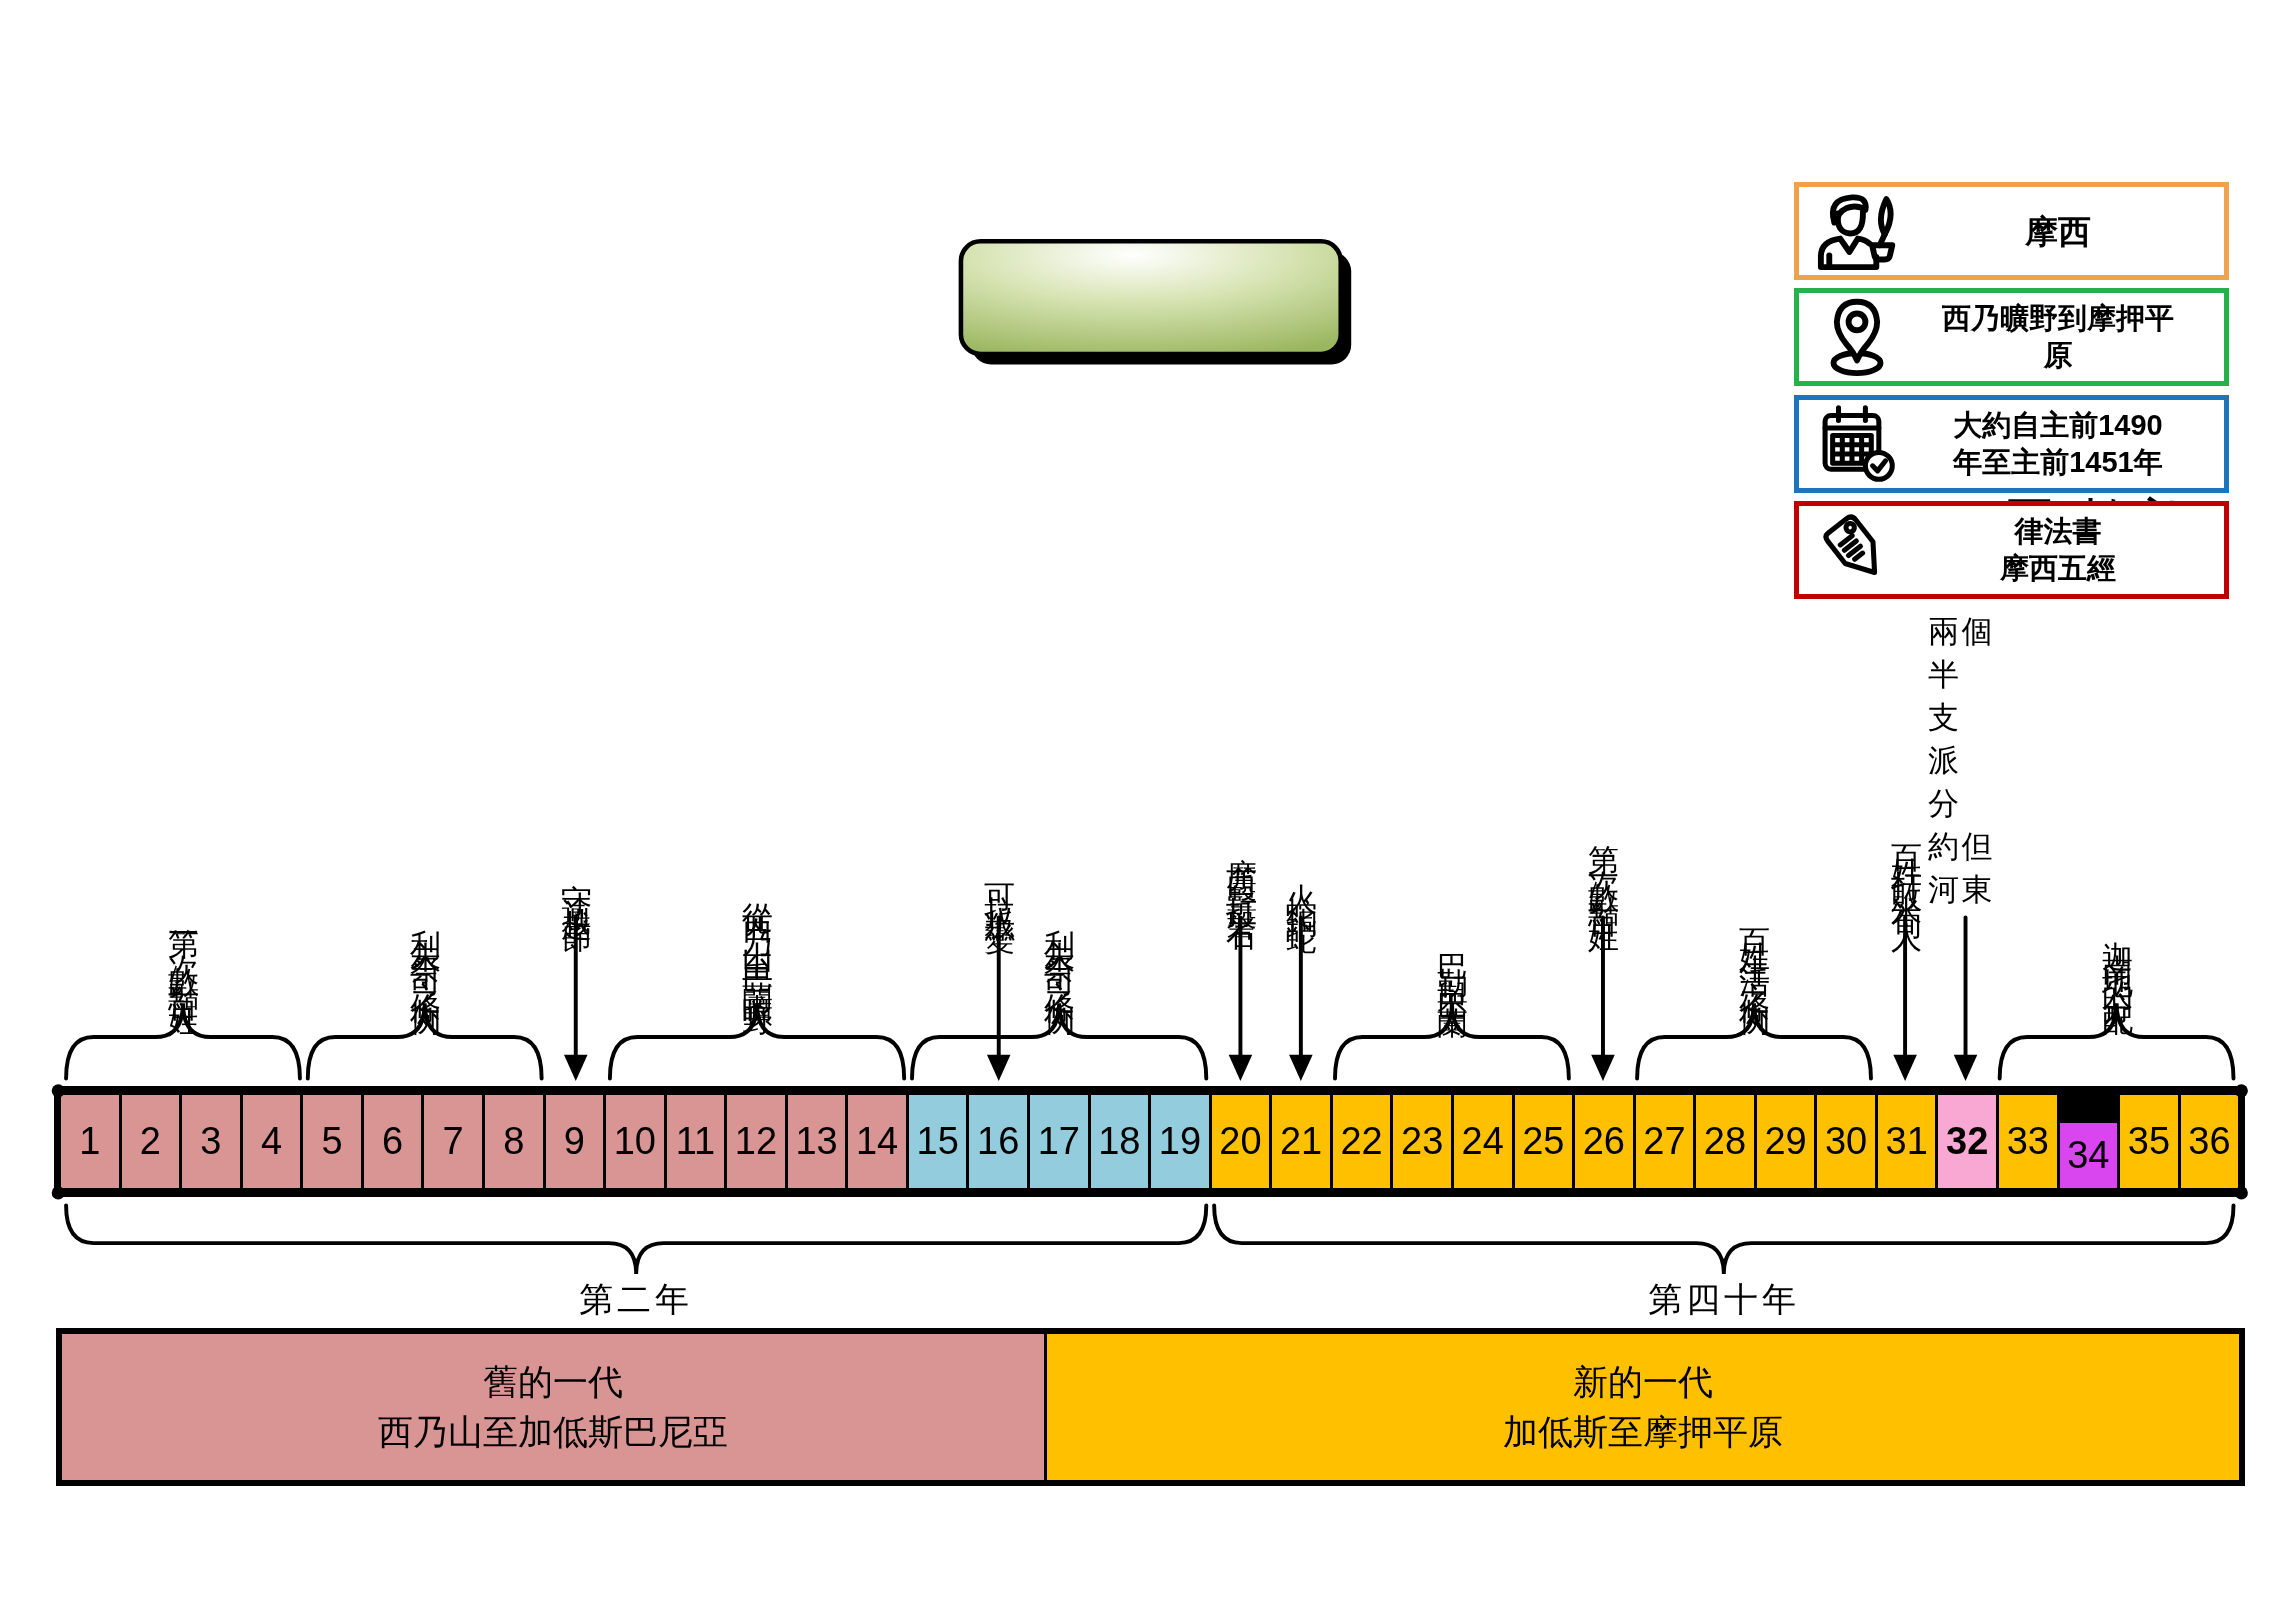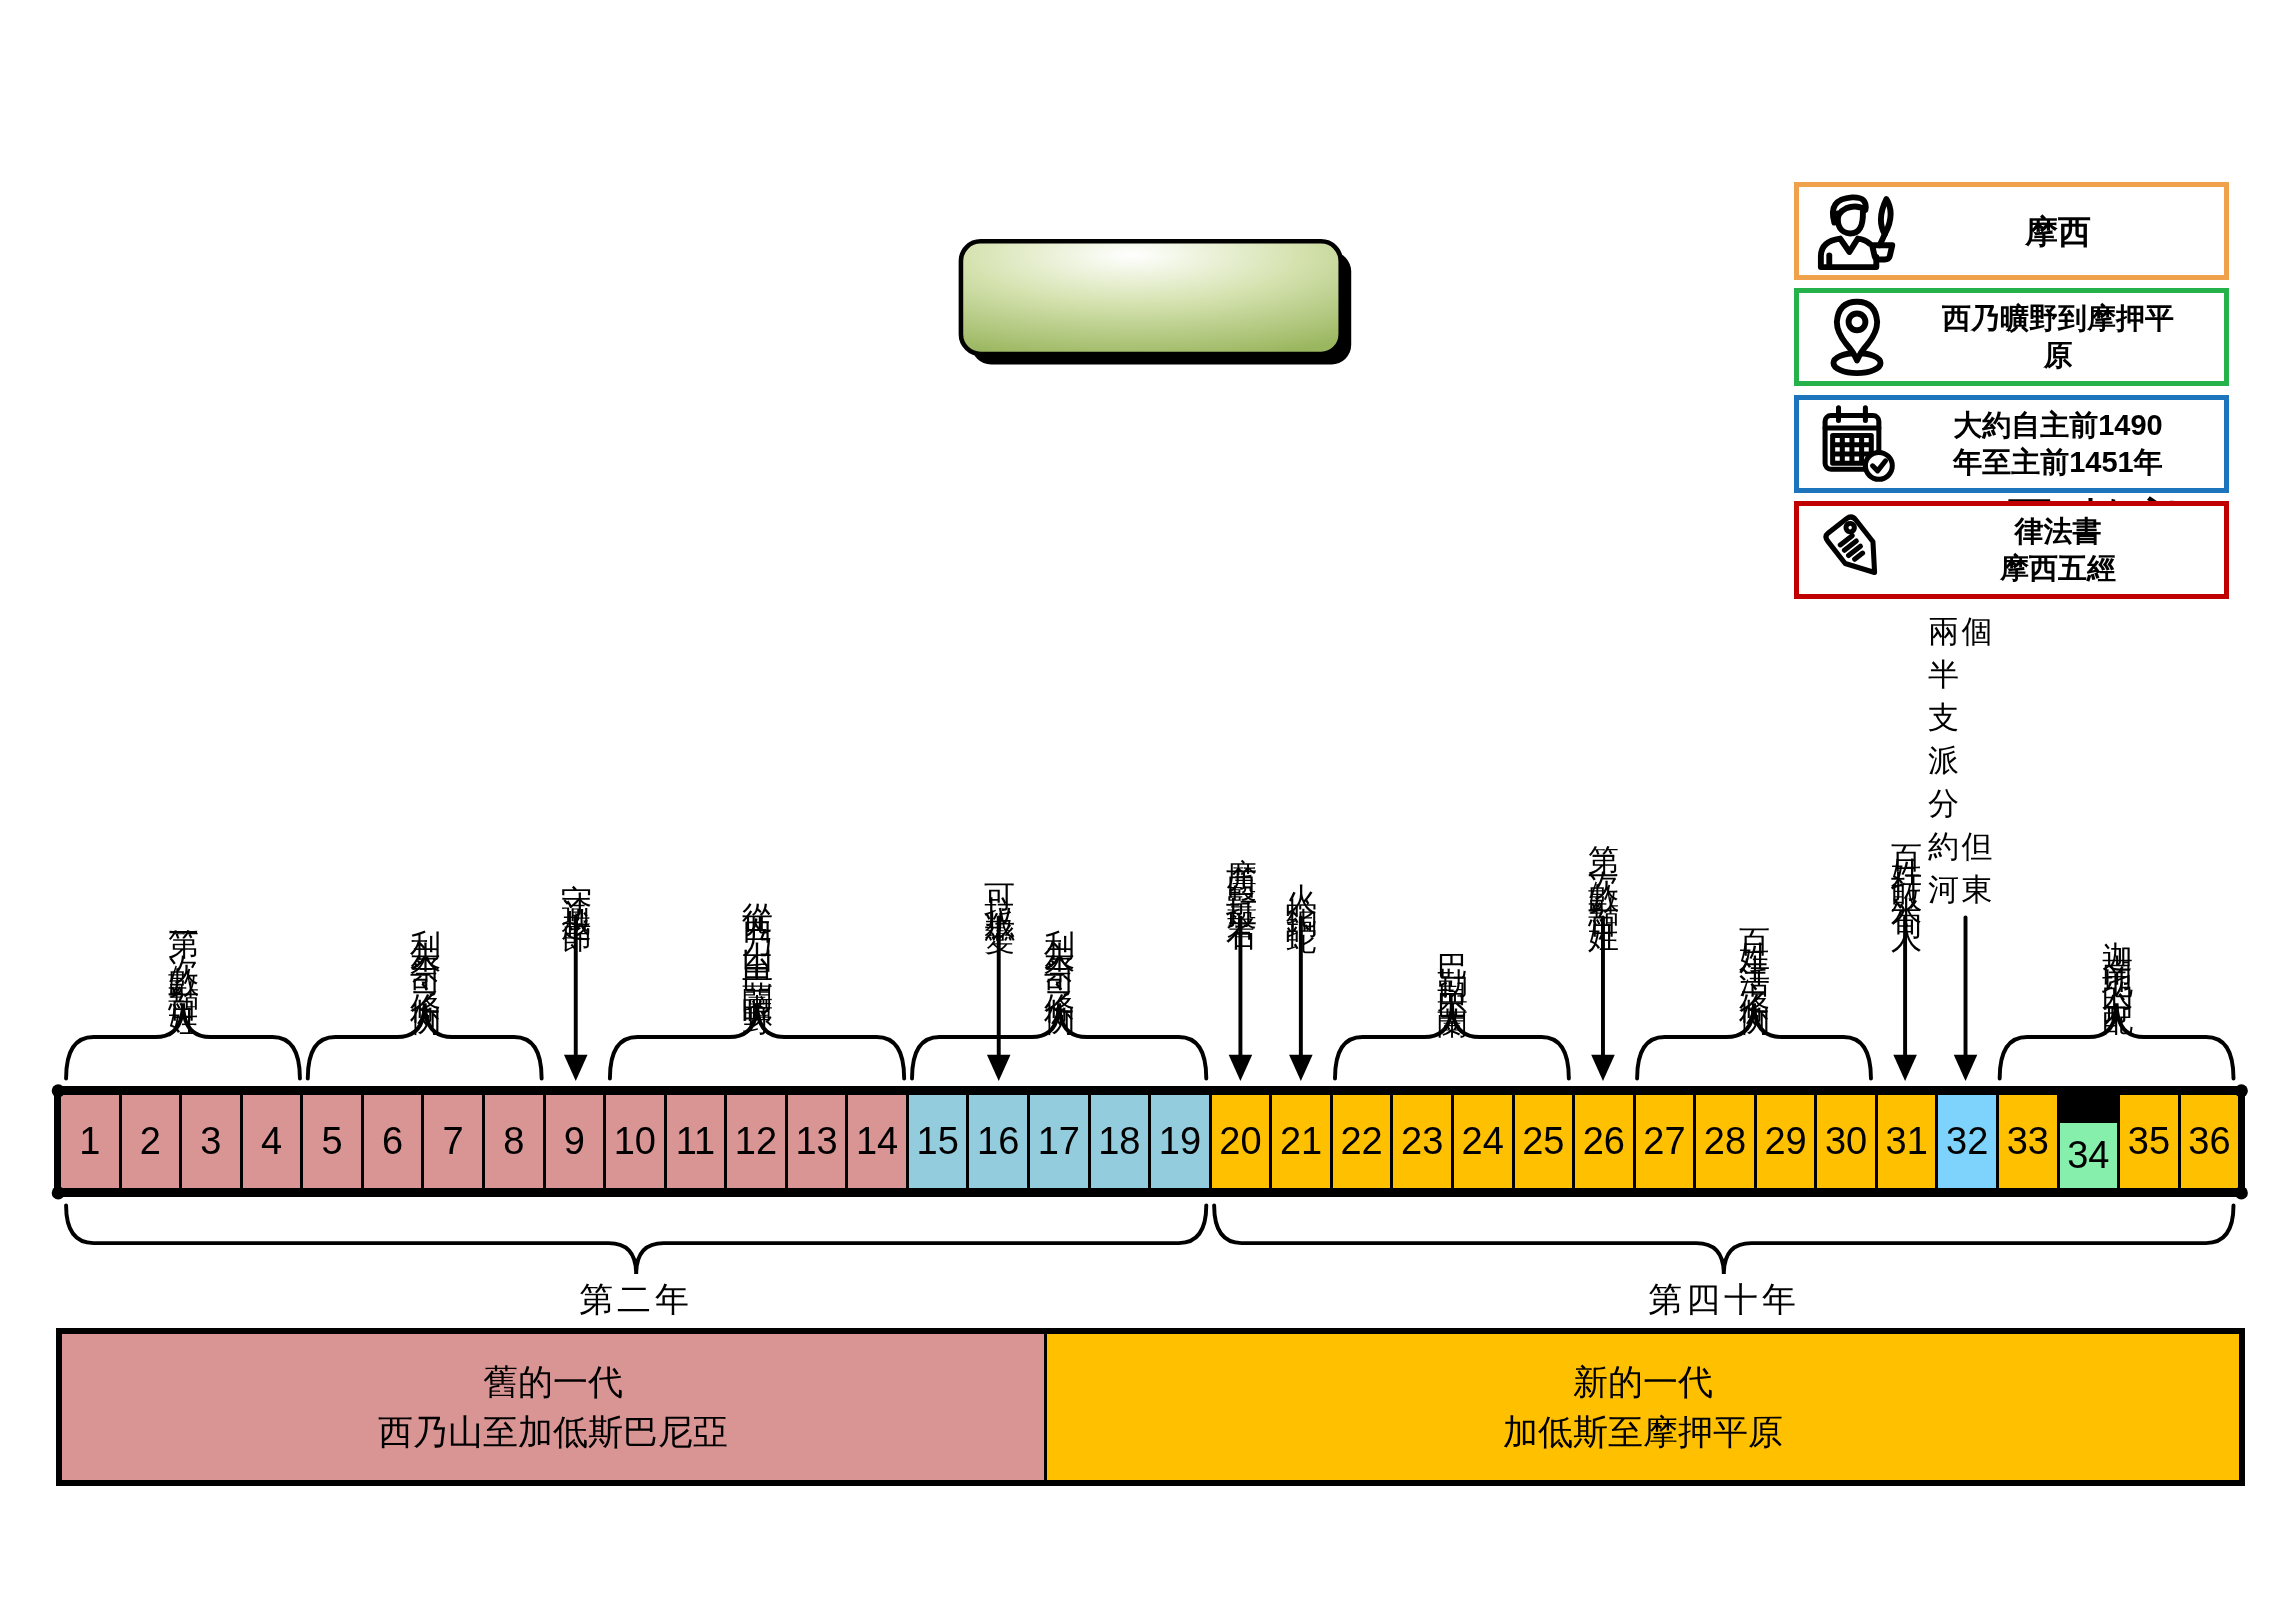--- a/index.html
+++ b/index.html
@@ -146,23 +146,23 @@
       <div class="chapter-cell" style="background: rgb(255, 192, 0);">22</div>
       <div class="chapter-cell" style="background: rgb(255, 192, 0);">23</div>
       <div class="chapter-cell" style="background: rgb(255, 192, 0);">24</div>
       <div class="chapter-cell" style="background: rgb(255, 192, 0);">25</div>
       <div class="chapter-cell" style="background: rgb(255, 192, 0);">26</div>
       <div class="chapter-cell" style="background: rgb(255, 192, 0);">27</div>
       <div class="chapter-cell" style="background: rgb(255, 192, 0);">28</div>
       <div class="chapter-cell" style="background: rgb(255, 192, 0);">29</div>
       <div class="chapter-cell" style="background: rgb(255, 192, 0);">30</div>
       <div class="chapter-cell" style="background: rgb(255, 192, 0);">31</div>
-      <div class="chapter-cell" style="background: #7dd3fc;">32</div>
+      <div class="chapter-cell" style="background: #f9a8d4; font-weight: bold;">32</div>
       <div class="chapter-cell" style="background: rgb(255, 192, 0);">33</div>
-      <div class="chapter-cell" style="background: #86efac; margin-top: 28px;">34</div>
+      <div class="chapter-cell" style="background: #d946ef; margin-top: 28px;">34</div>
       <div class="chapter-cell" style="background: rgb(255, 192, 0);">35</div>
       <div class="chapter-cell" style="background: rgb(255, 192, 0);">36</div>
     </div>
 
   <svg class="overlay" id="overlay" width="2295" height="1623" viewBox="0 0 3508 2480">
       <circle cx="89" cy="1667" r="10" fill="#000"></circle>
       <circle cx="3426" cy="1667" r="10" fill="#000"></circle>
       <circle cx="89" cy="1823" r="10" fill="#000"></circle>
       <circle cx="3426" cy="1823" r="10" fill="#000"></circle>
       <path d="M 101 1648 Q 101 1584.75 143 1584.75 L 237.72222222222223 1584.75 Q 279.72222222222223 1584.75 279.72222222222223 1533 Q 279.72222222222223 1584.75 321.72222222222223 1584.75 L 416.44444444444446 1584.75 Q 458.44444444444446 1584.75 458.44444444444446 1648" fill="none" stroke="#000" stroke-width="6" stroke-linecap="round"></path>

